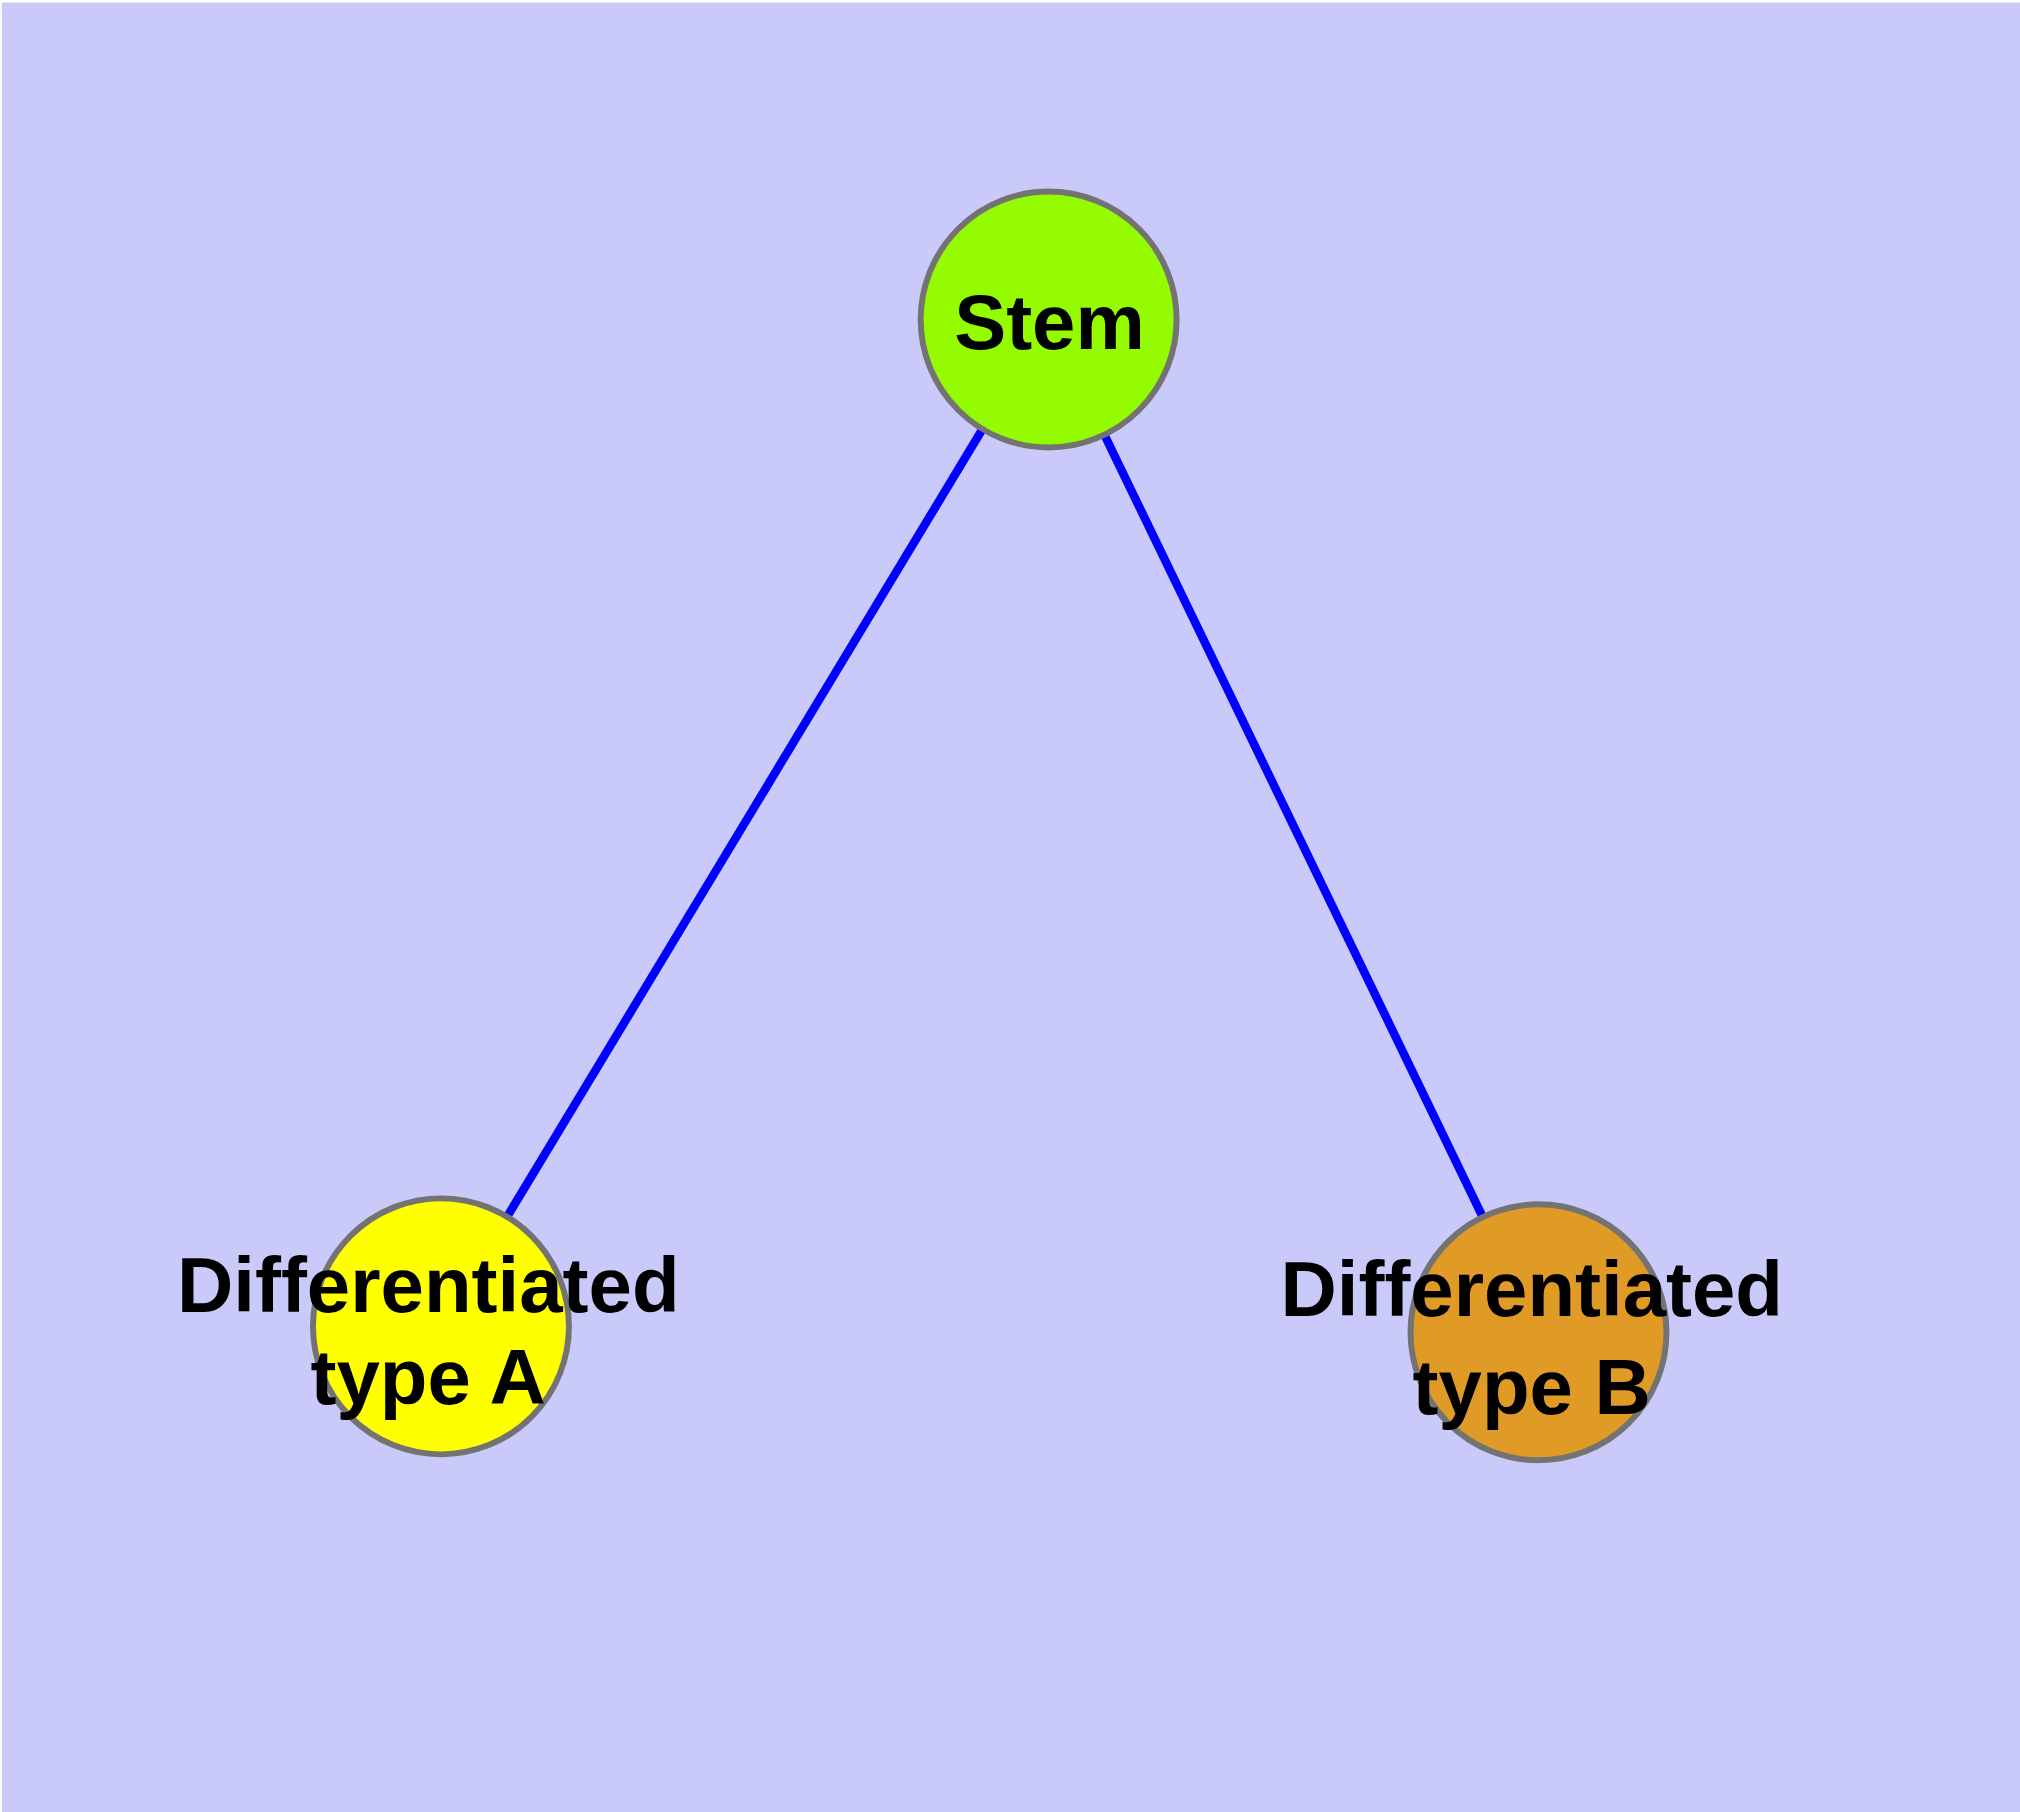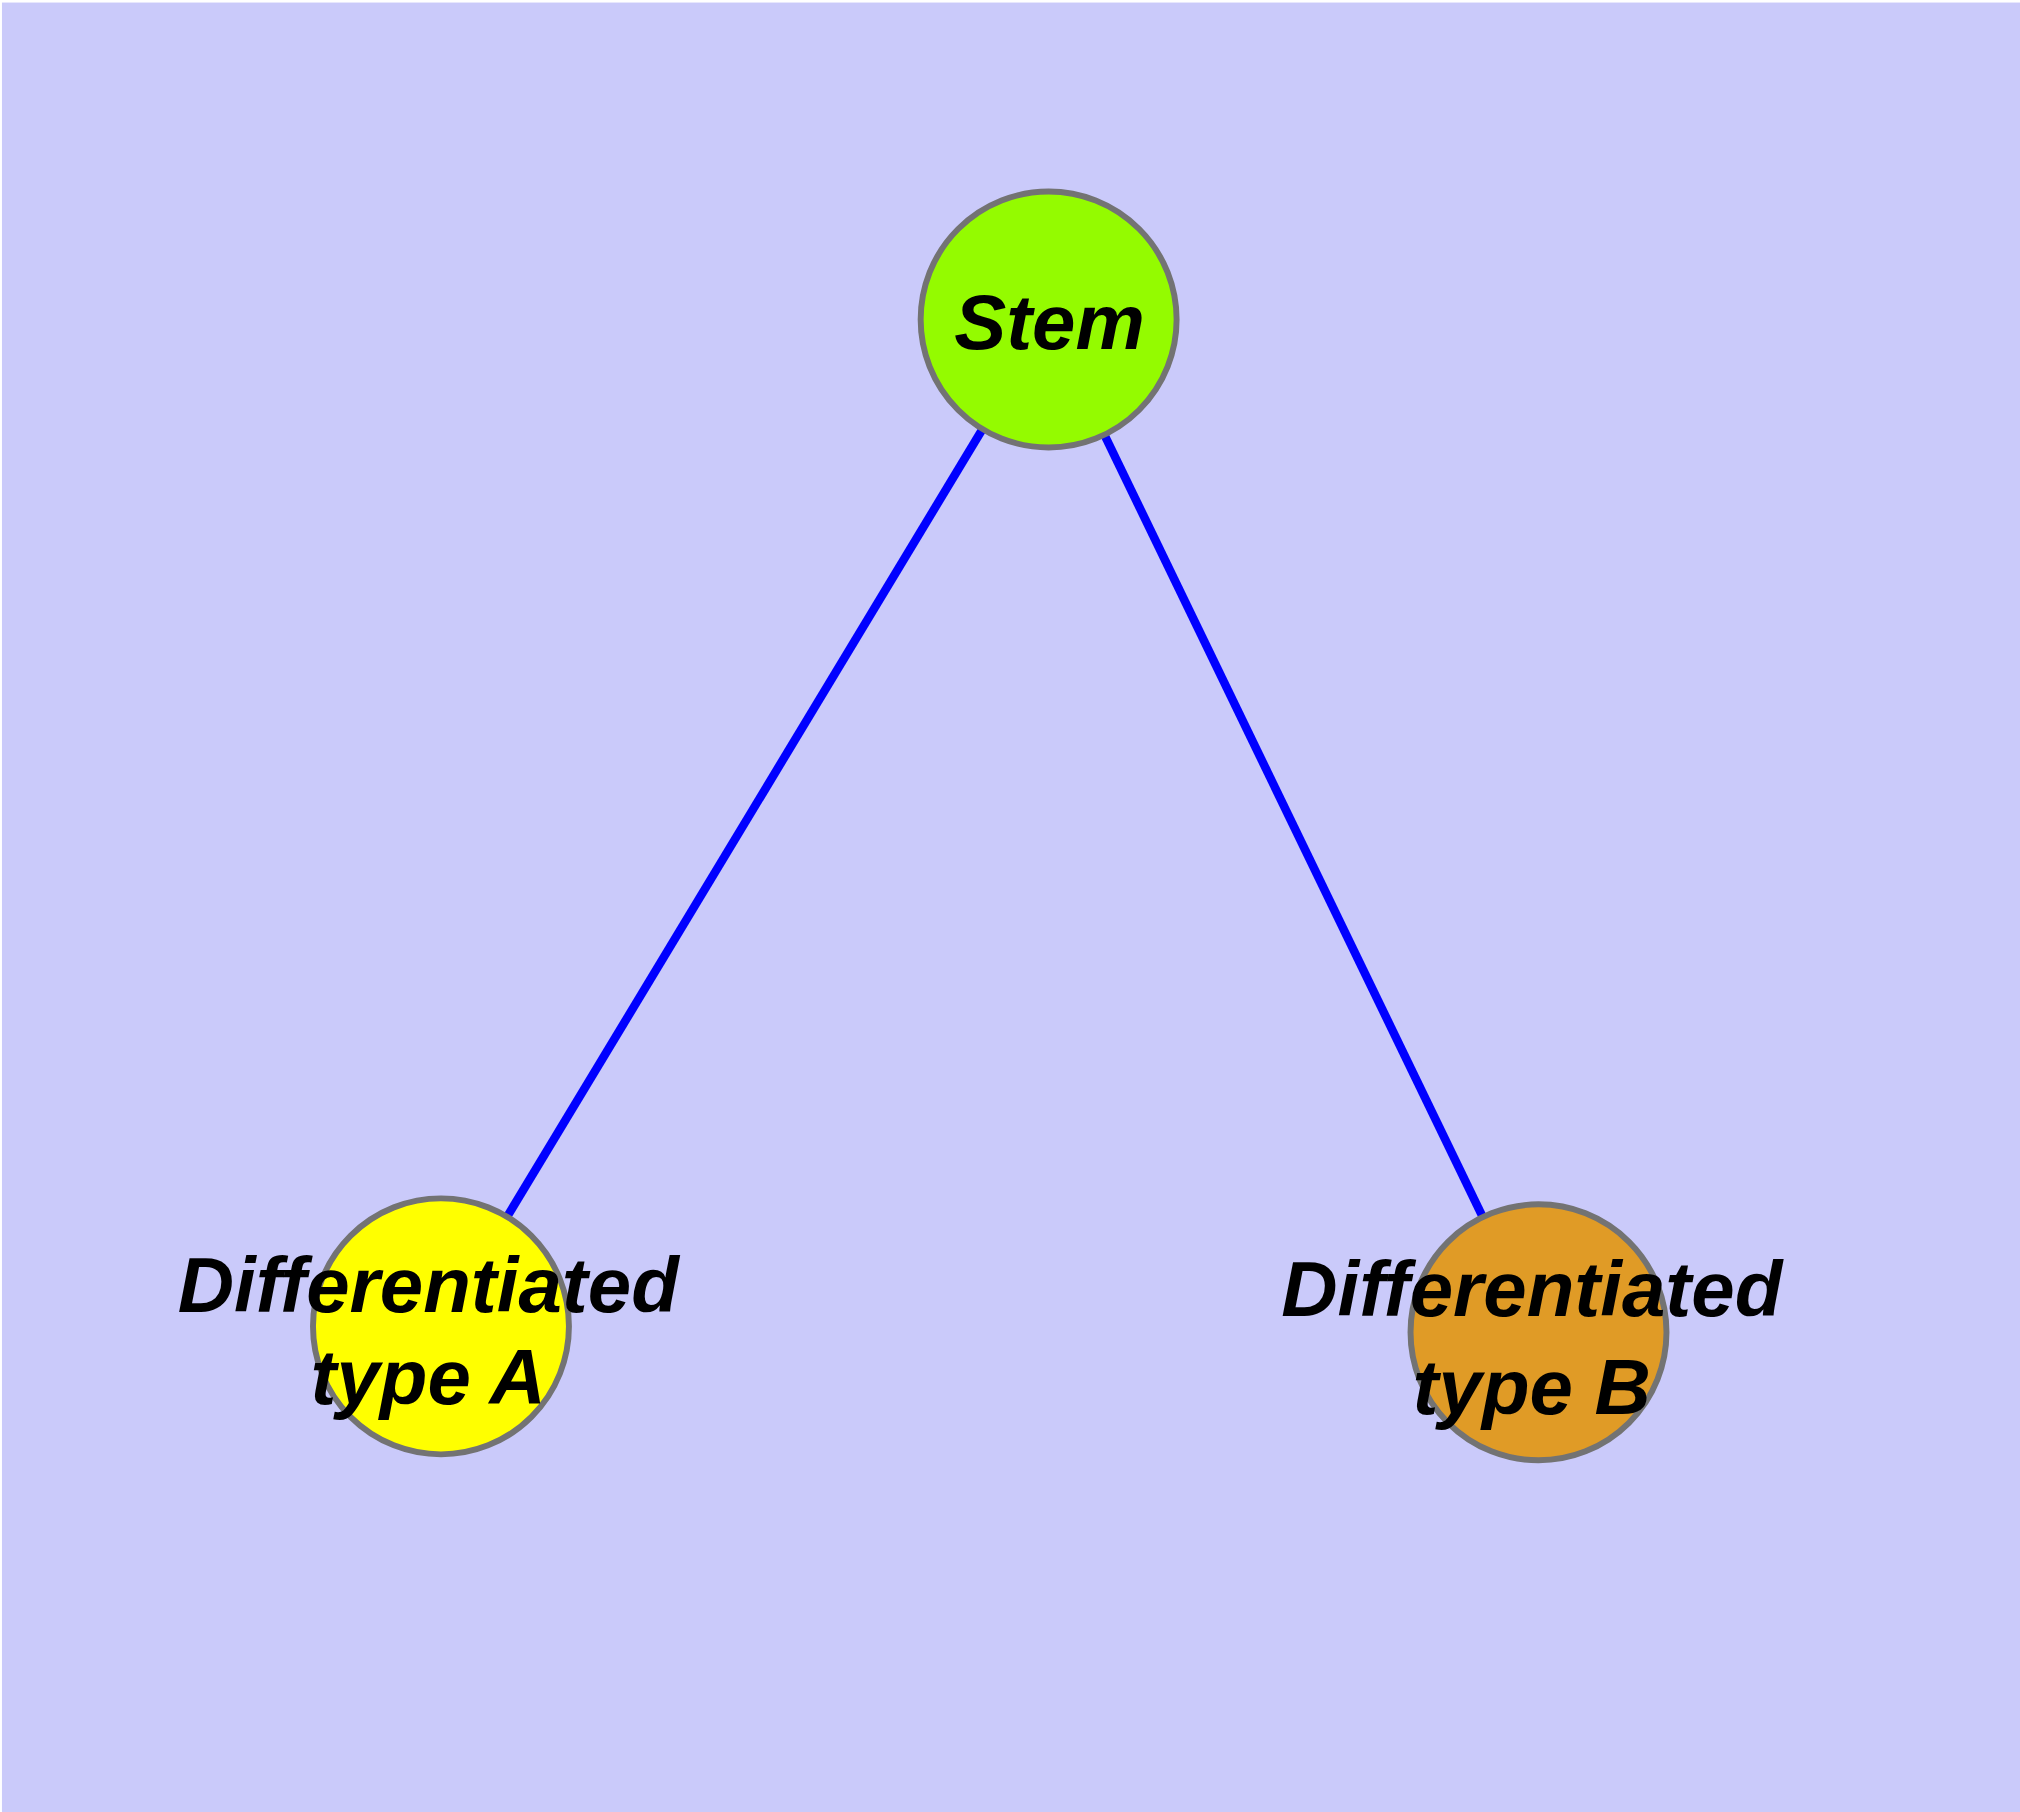--- a/index.html
+++ b/index.html
@@ -7,21 +7,20 @@
     padding: 0;
     width: 2021px;
     height: 1812px;
     background: #ffffff;
     overflow: hidden;
   }
   .stage {
     position: relative;
     width: 2021px;
     height: 1352px;
-    font-style: italic;
   }
   svg.graph {
     display: block;
     width: 2021px;
     height: 1812px;
   }
   .edge {
     stroke-width: 10px;
     stroke-linecap: butt;
   }

